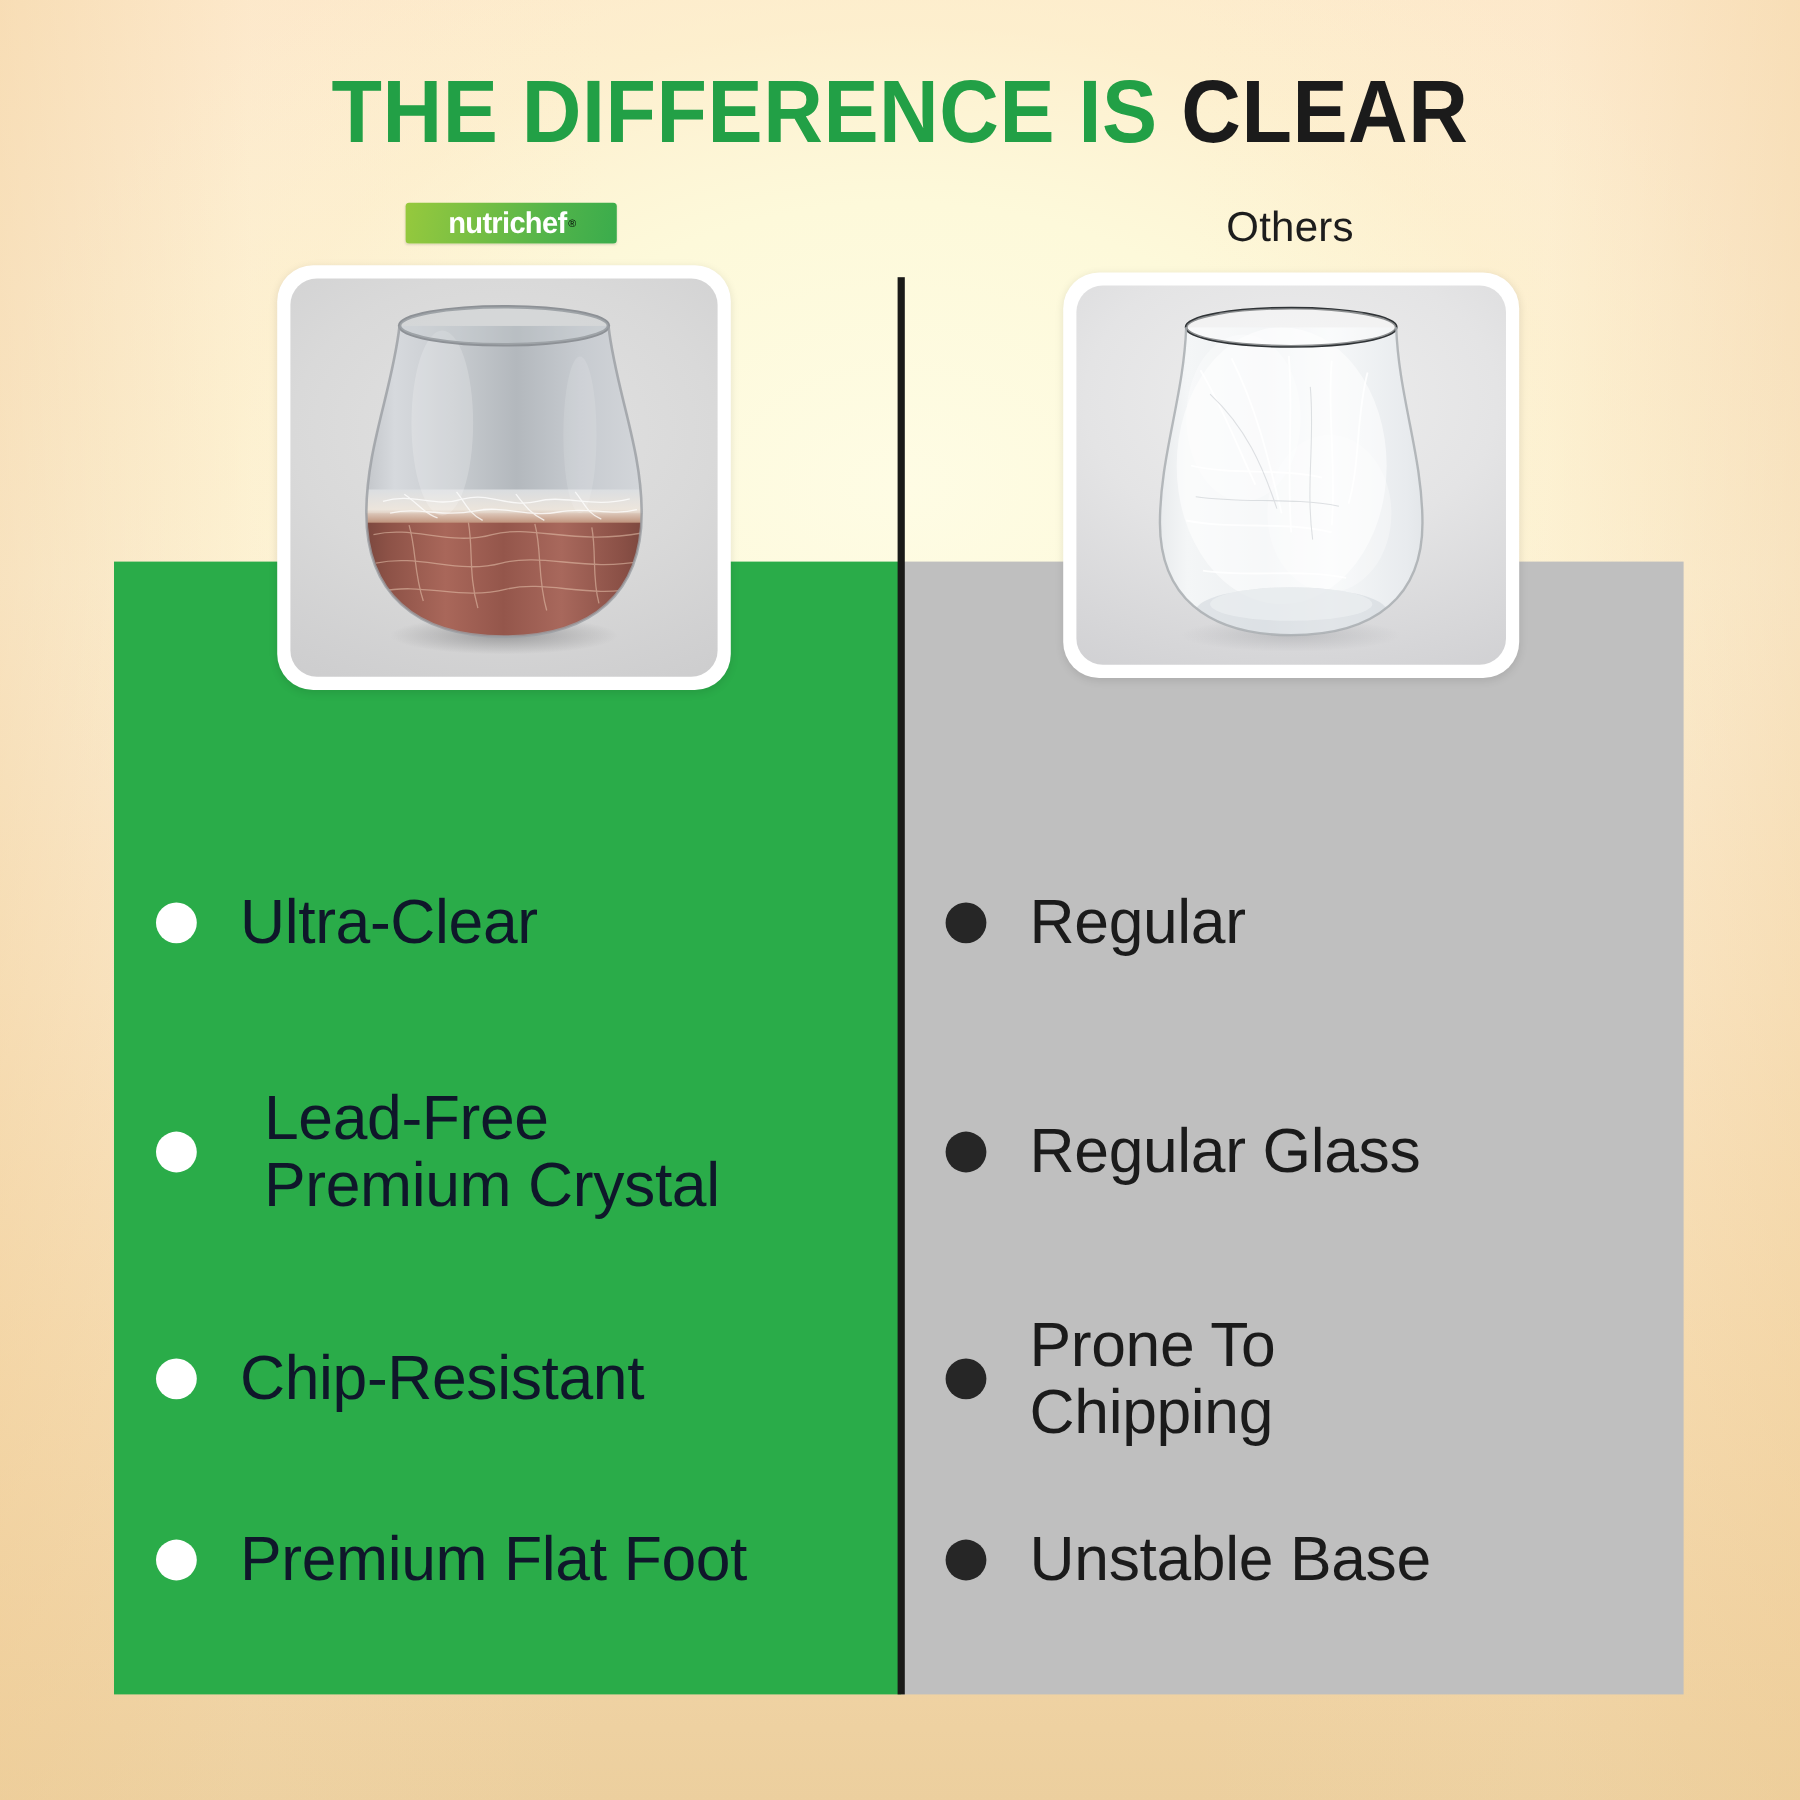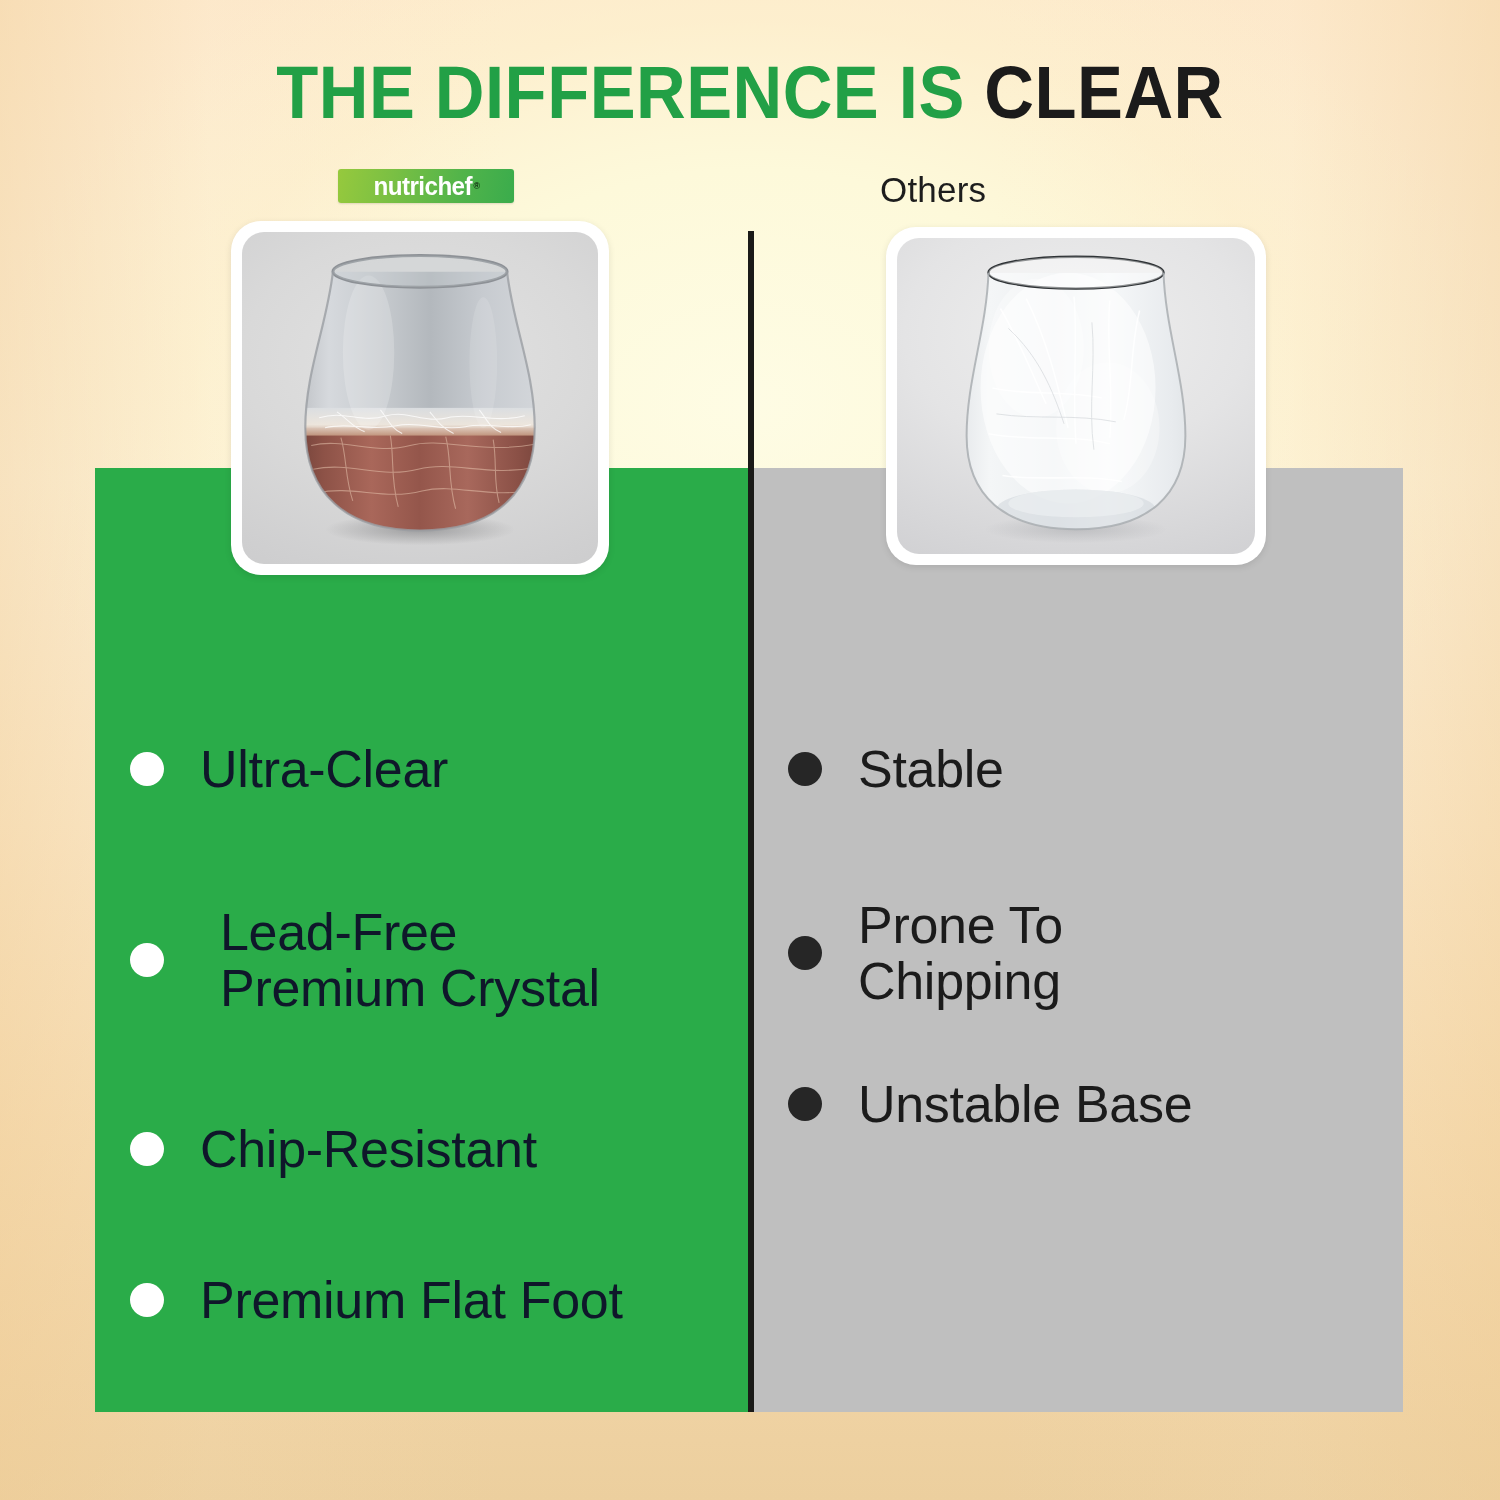--- a/index.html
+++ b/index.html
@@ -36,21 +36,21 @@
     background:linear-gradient(100deg,#96c93d 0%, #7bc043 30%, #52b44a 68%, #3aac4c 100%);
     display:flex;align-items:center;justify-content:center;
     box-shadow:0 1px 2px rgba(0,0,0,0.12);
   }
   #brand-badge .wordmark{
     color:#ffffff;font-size:25px;font-weight:bold;letter-spacing:-0.6px;
     transform:scaleX(0.97);
   }
   #brand-badge .tm{font-size:9px;vertical-align:super;font-weight:normal;}
   #others-label{
-    position:absolute;left:880px;width:390px;top:170px;
+    position:absolute;left:880px;width:390px;top:170px;text-align:center;
     font-size:35px;color:#1d1d1d;font-weight:normal;letter-spacing:0.2px;
   }
 
   
   .photo-card{
     position:absolute;border-radius:30px;background:#ffffff;
     padding:11px;box-sizing:border-box;
     box-shadow:0 2px 7px rgba(0,0,0,0.10);
     z-index:4;
   }
@@ -275,21 +275,25 @@
   </div>
   <div class="feature-row" style="height:120px;">
     <span class="bullet"></span>
     <span class="feature-text">Premium Flat Foot</span>
   </div>
 </div>
 
 <div class="feature-list" id="list-right">
   <div class="feature-row" style="height:186px;">
     <span class="bullet"></span>
-    <span class="feature-text">Stable</span>
+    <span class="feature-text">Regular</span>
+  </div>
+  <div class="feature-row" style="height:196px;">
+    <span class="bullet"></span>
+    <span class="feature-text">Regular Glass</span>
   </div>
   <div class="feature-row" style="height:182px;">
     <span class="bullet"></span>
     <span class="feature-text">Prone To
 Chipping</span>
   </div>
   <div class="feature-row" style="height:120px;">
     <span class="bullet"></span>
     <span class="feature-text">Unstable Base</span>
   </div>

